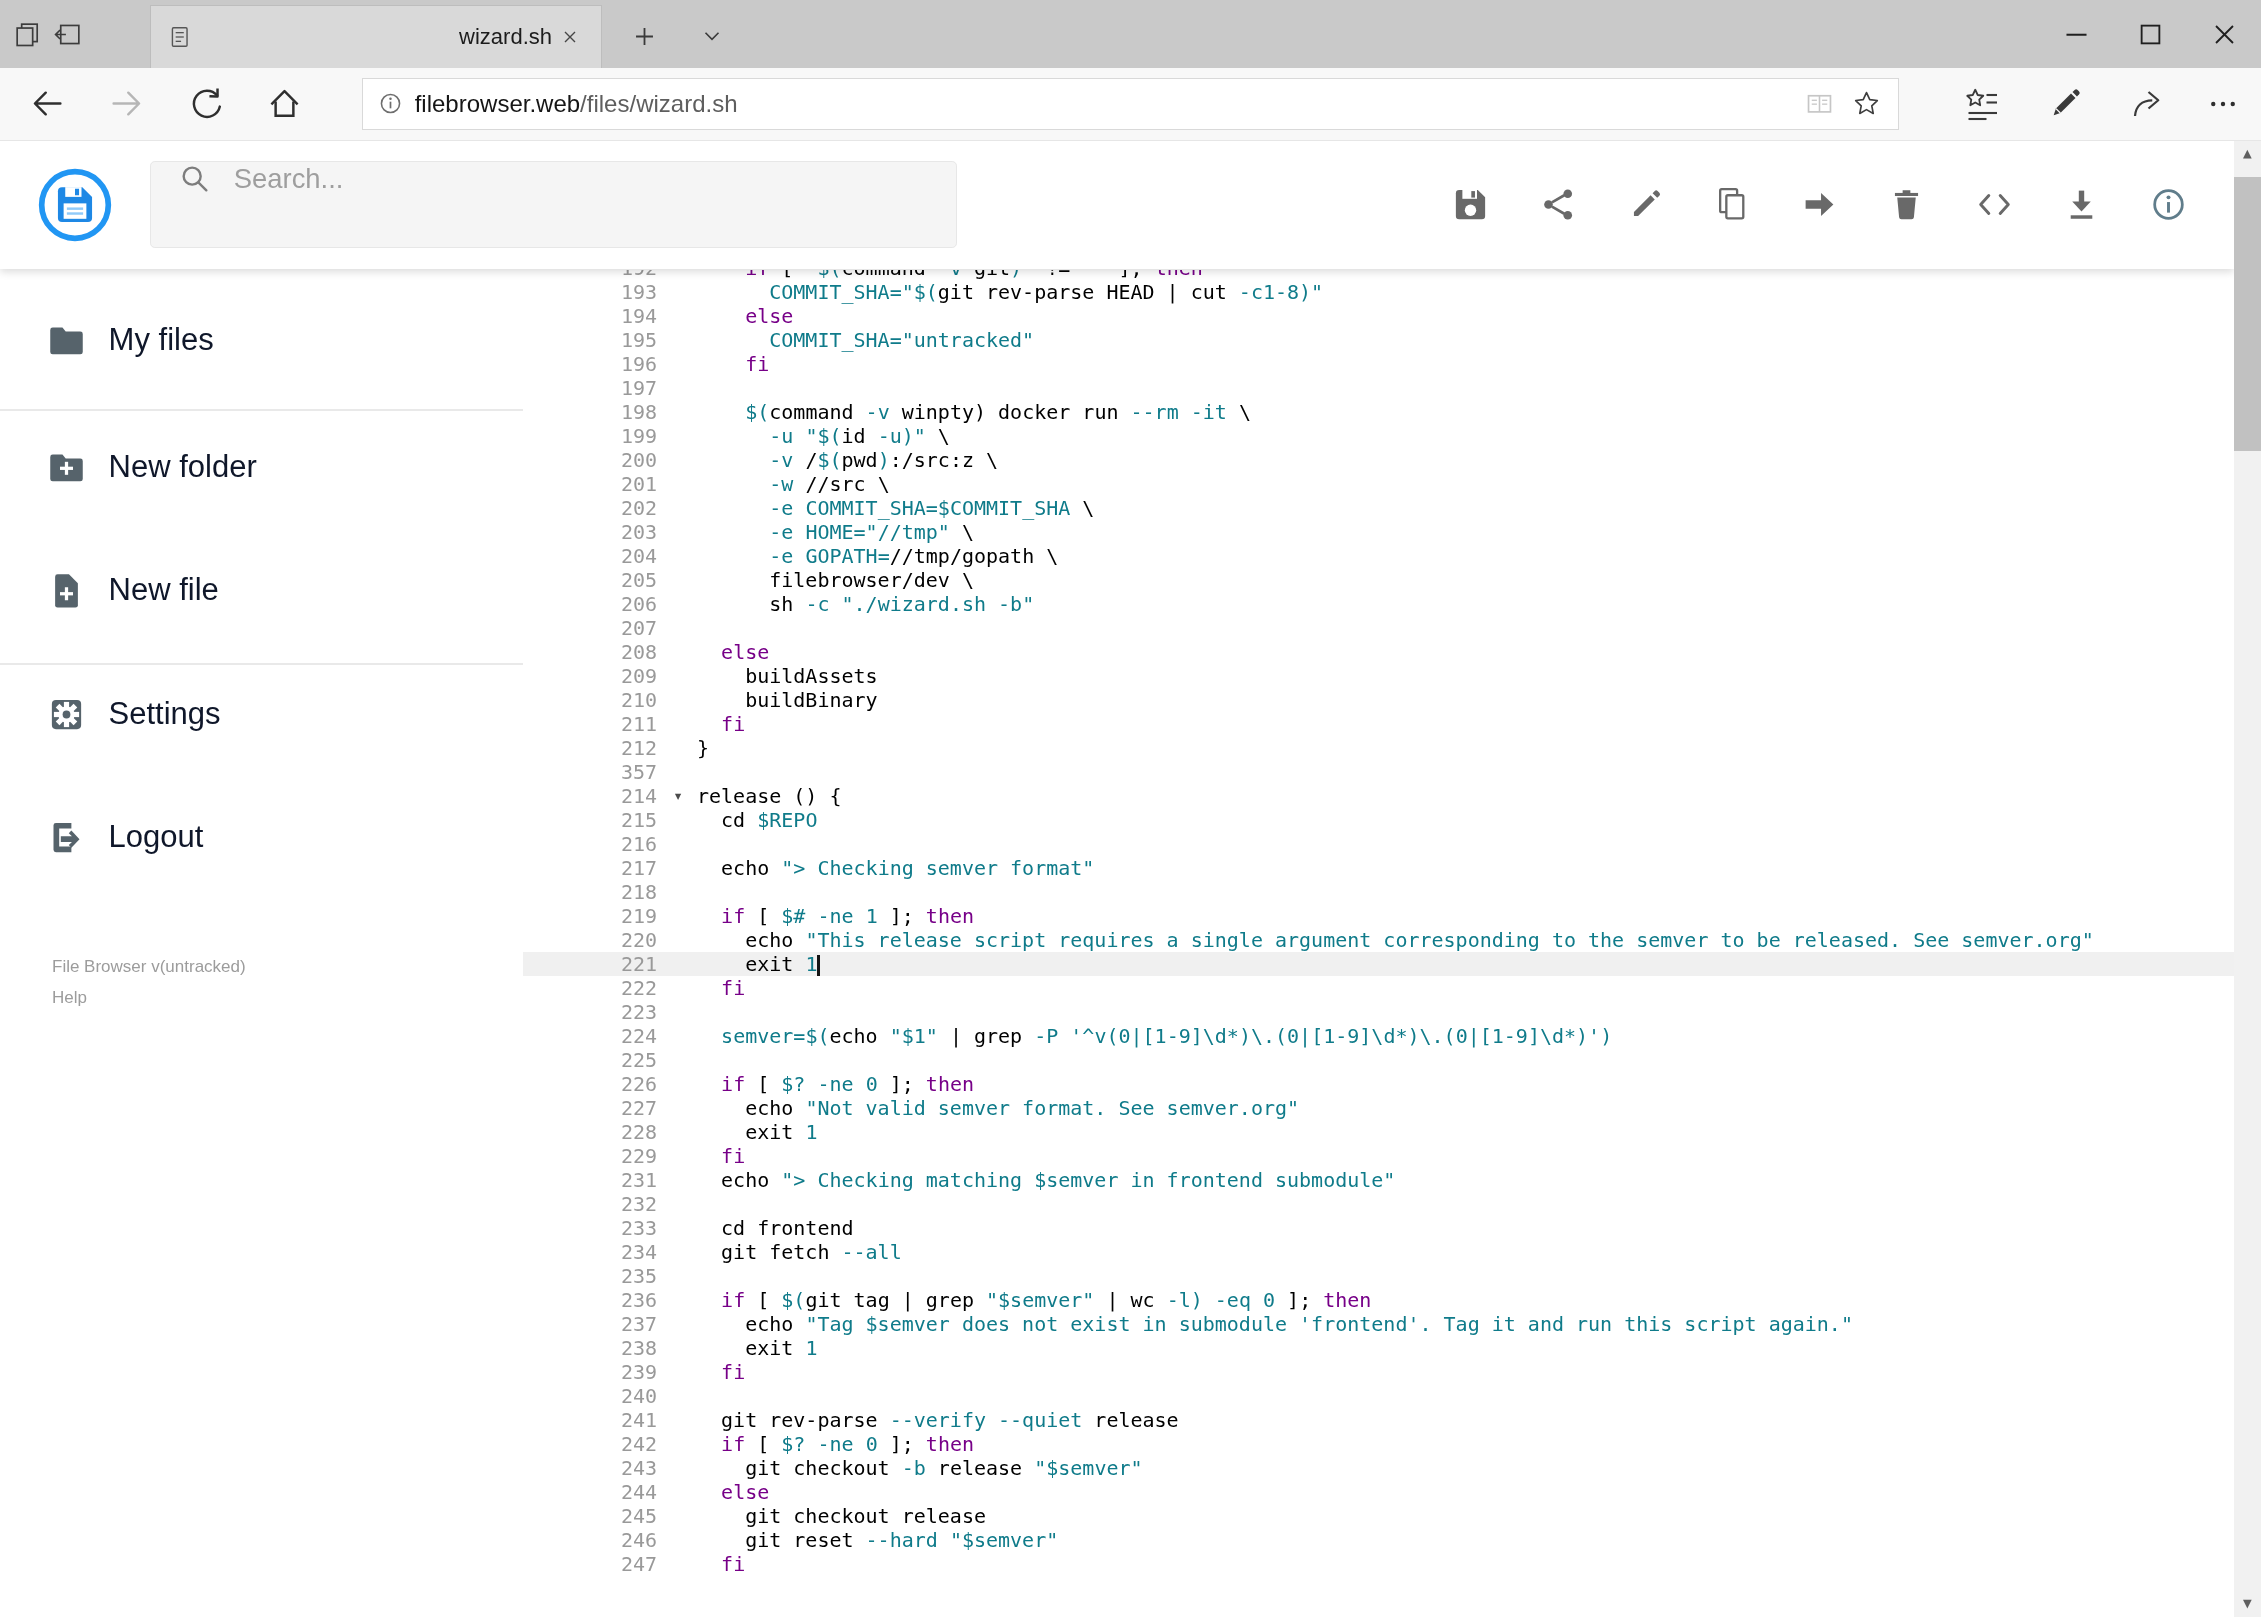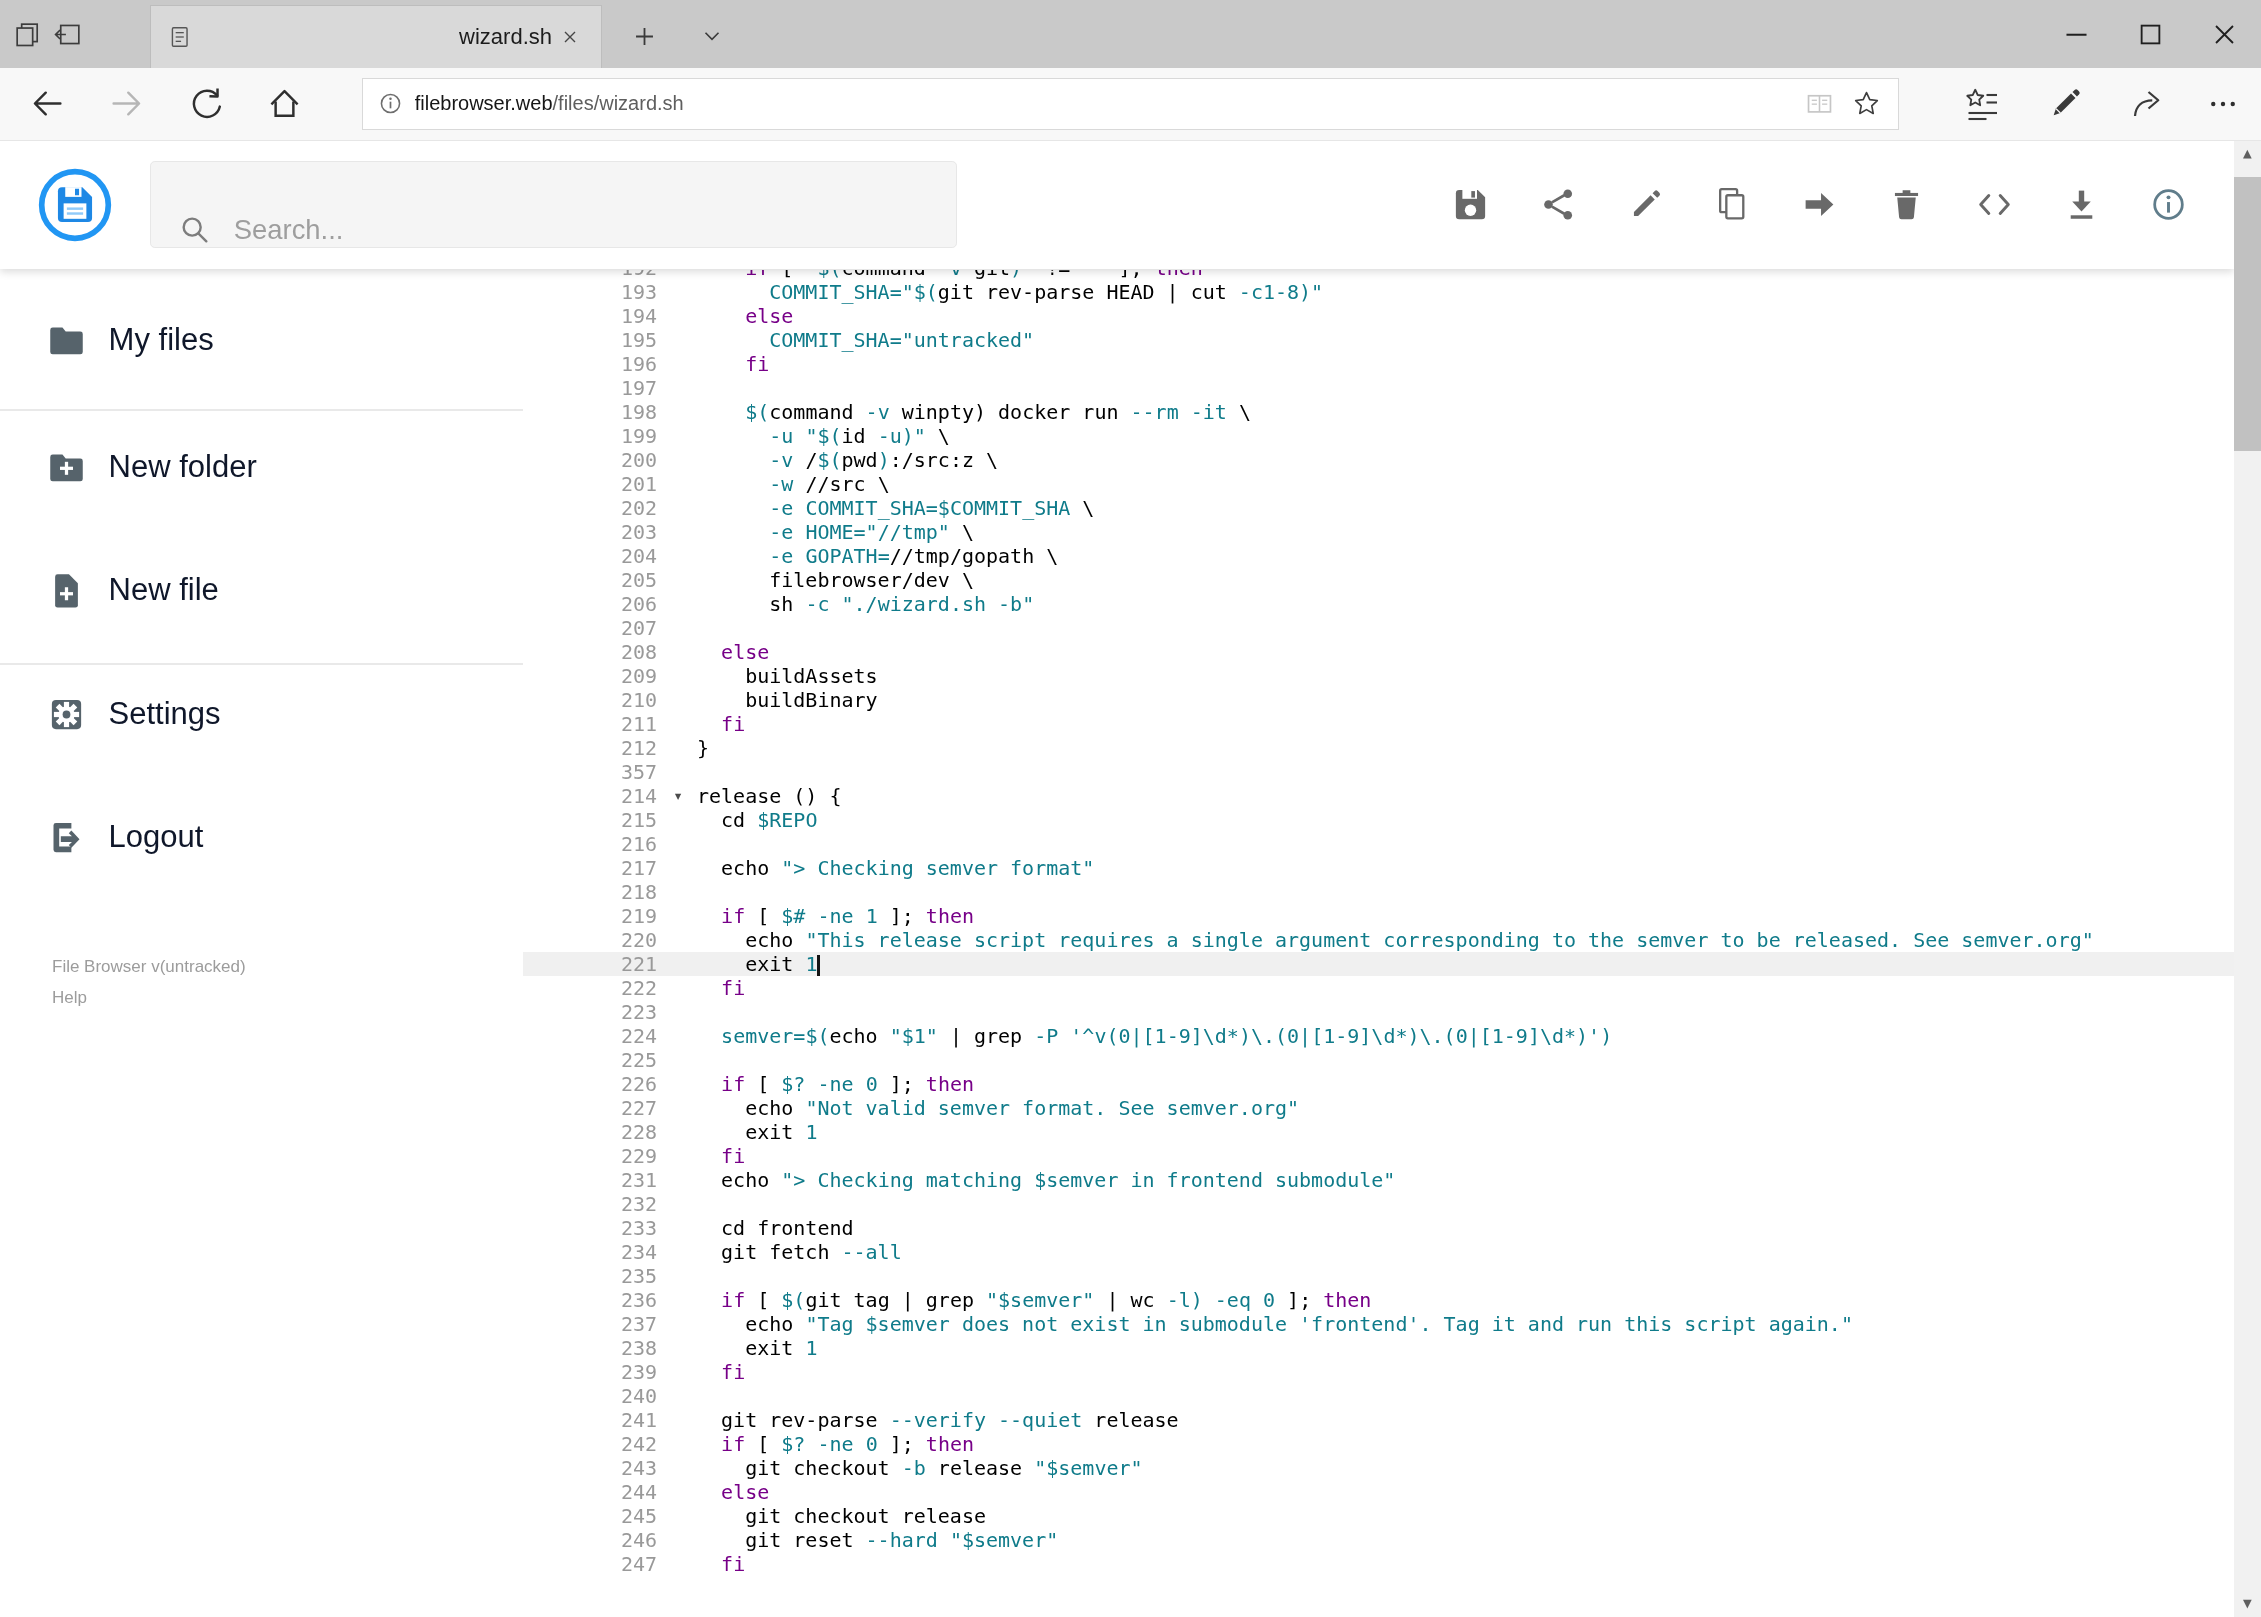--- a/index.html
+++ b/index.html
@@ -20,33 +20,33 @@
   .winctl{position:absolute;right:0;top:0;height:68px;display:flex;}
   .winctl span{width:74px;height:68px;display:flex;align-items:center;justify-content:center;}
 
   
   .navbar{position:absolute;left:0;top:68px;width:100%;height:73px;background:#f8f8f8;
           border-bottom:1.6px solid #e6e6e6;box-sizing:border-box;z-index:10;}
   .nav-btn{position:absolute;top:0;width:74px;height:71px;display:flex;align-items:center;justify-content:center;}
   .addressbar{position:absolute;left:362px;top:9.7px;width:1537px;height:52px;background:#fff;
               border:1.6px solid #d9d9d9;box-sizing:border-box;display:flex;align-items:center;}
   .addr-info{margin:0 9.7px 0 13px;display:flex;align-items:center;}
-  .addr-url{font-size:20px;white-space:nowrap;}
+  .addr-url{font-size:24px;white-space:nowrap;}
   .addr-domain{color:#161616;}
   .addr-path{color:#5e5e5e;}
   .addr-spacer{flex:1;}
   .addr-icon{margin-right:16px;display:flex;align-items:center;}
   .nav-right{position:absolute;top:0;width:78px;height:71px;display:flex;align-items:center;justify-content:center;}
 
   
   .appheader{position:absolute;left:0;top:140px;width:2234px;height:129px;background:#fff;
              box-shadow:0 3.2px 8px rgba(0,0,0,0.14);z-index:5;}
   .logo{position:absolute;left:36px;top:26px;width:78px;height:78px;}
   .search{position:absolute;left:150px;top:21px;width:807px;height:87px;background:#f5f5f5;
-          border:0.8px solid #e7e7e7;border-radius:4.8px;box-sizing:border-box;display:flex;align-items:flex-end;}
+          border:0.8px solid #e7e7e7;border-radius:4.8px;box-sizing:border-box;display:flex;align-items:flex-start;}
   .search svg{margin:0 19.4px 0 27.4px;}
   .search input{border:none;background:transparent;outline:none;flex:1;font-size:27.4px;color:#333;
                 font-family:"Liberation Sans",sans-serif;}
   .search input::placeholder{color:#9e9e9e;}
   .tool-btn{position:absolute;top:0;width:55px;height:129px;display:flex;align-items:center;justify-content:center;}
 
   
   .sidebar{position:absolute;left:0;top:270px;width:523px;bottom:0;background:#fff;z-index:4;}
   .side-item{position:absolute;left:0;width:100%;height:78px;display:flex;align-items:center;}
   .side-item svg{margin-left:47px;flex:0 0 auto;}

